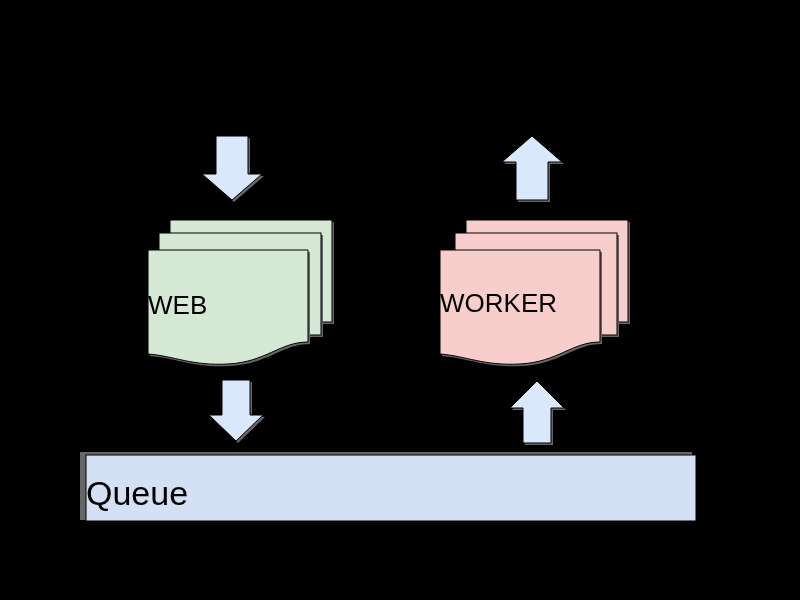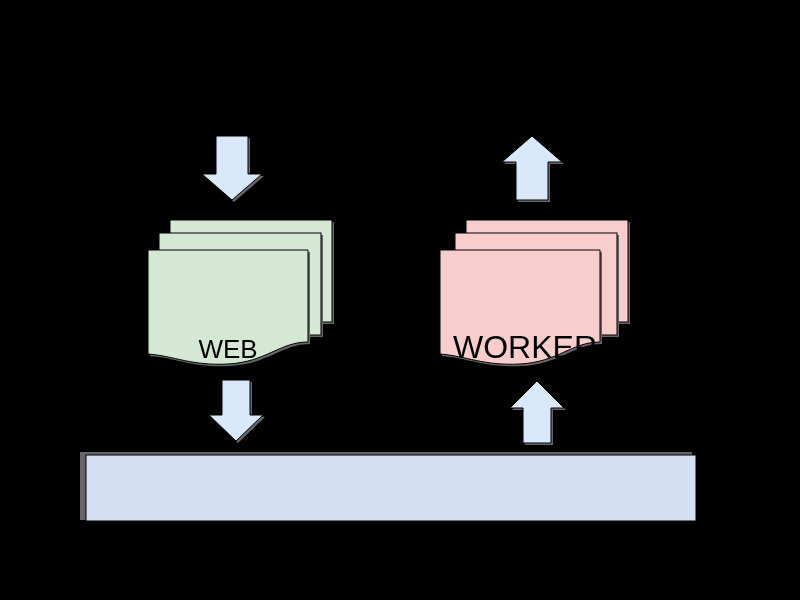--- a/index.html
+++ b/index.html
@@ -24,38 +24,37 @@
     position: absolute;
     top: 0;
     left: 0;
     width: 800px;
     height: 600px;
   }
   .node-label {
     position: absolute;
     color: #000000;
     font-family: "Liberation Sans", sans-serif;
-    text-align: center;
+    text-align: left;
     white-space: nowrap;
     pointer-events: none;
-    margin-top: 44px;
     -webkit-font-smoothing: antialiased;
   }
   #web-label {
     left: 148px;
     top: 290px;
     width: 160px;
     font-size: 26px;
     line-height: 30px;
   }
   #worker-label {
     left: 440px;
     top: 288px;
     width: 170px;
-    font-size: 32px;
+    font-size: 26px;
     line-height: 30px;
   }
   #queue-label {
     left: 86px;
     top: 476px;
     width: 610px;
     font-size: 34px;
     line-height: 34px;
   }
 </style>

